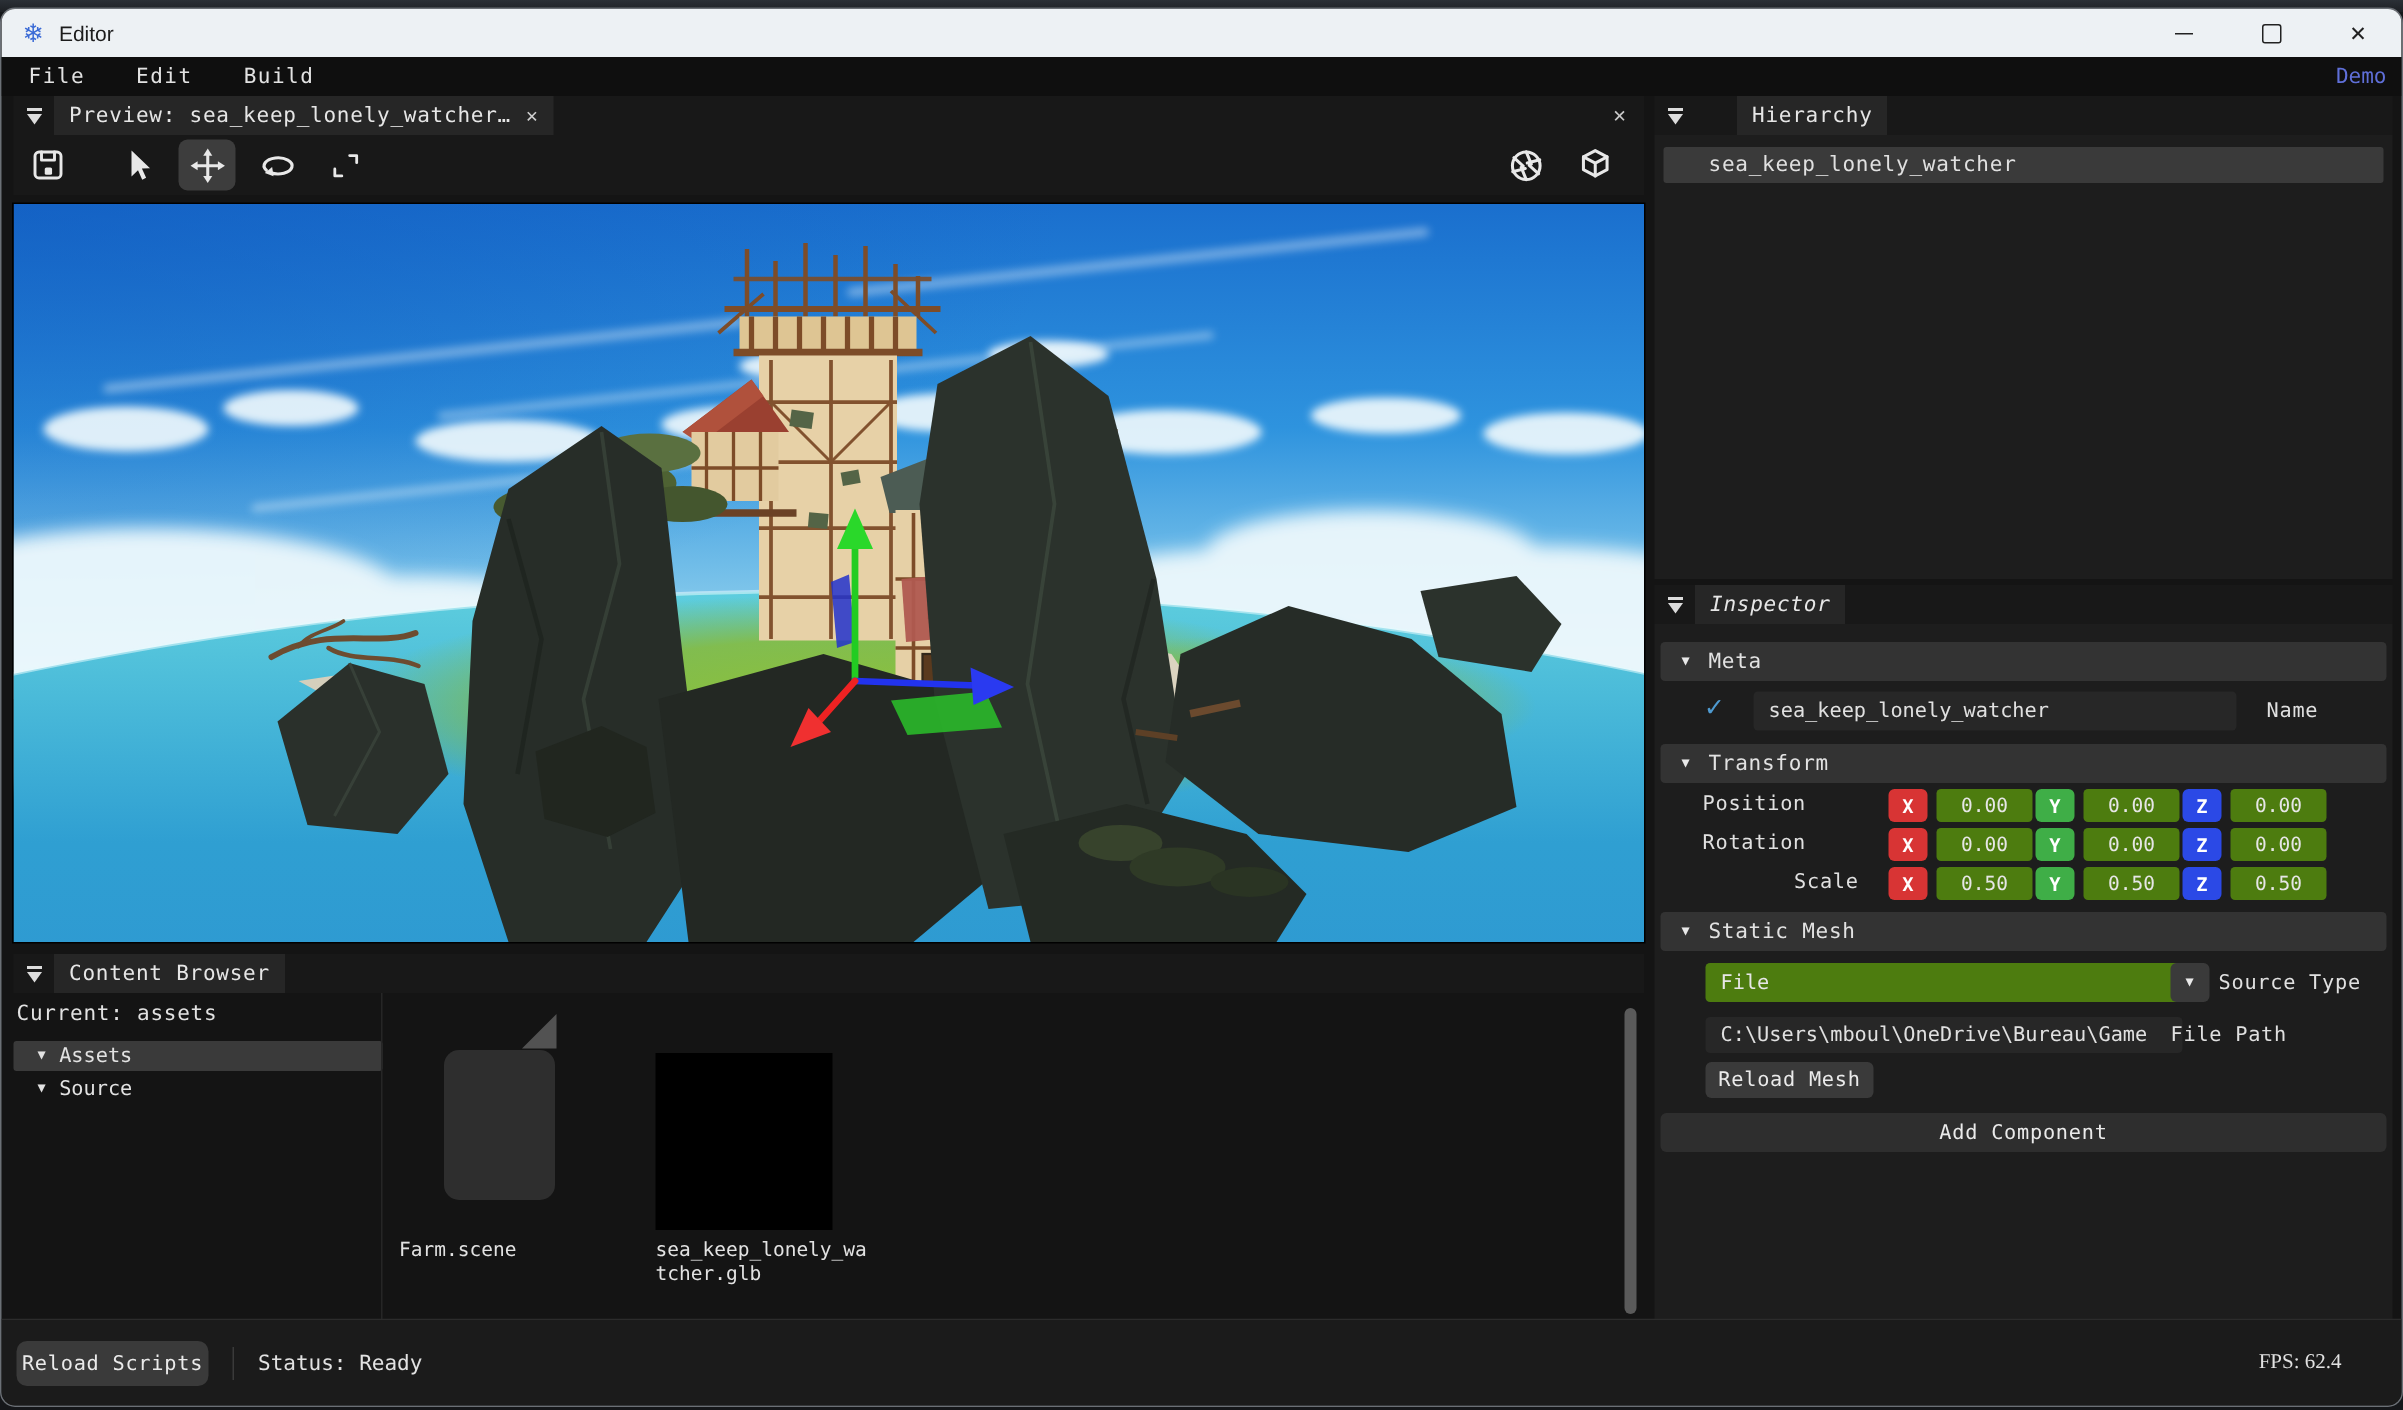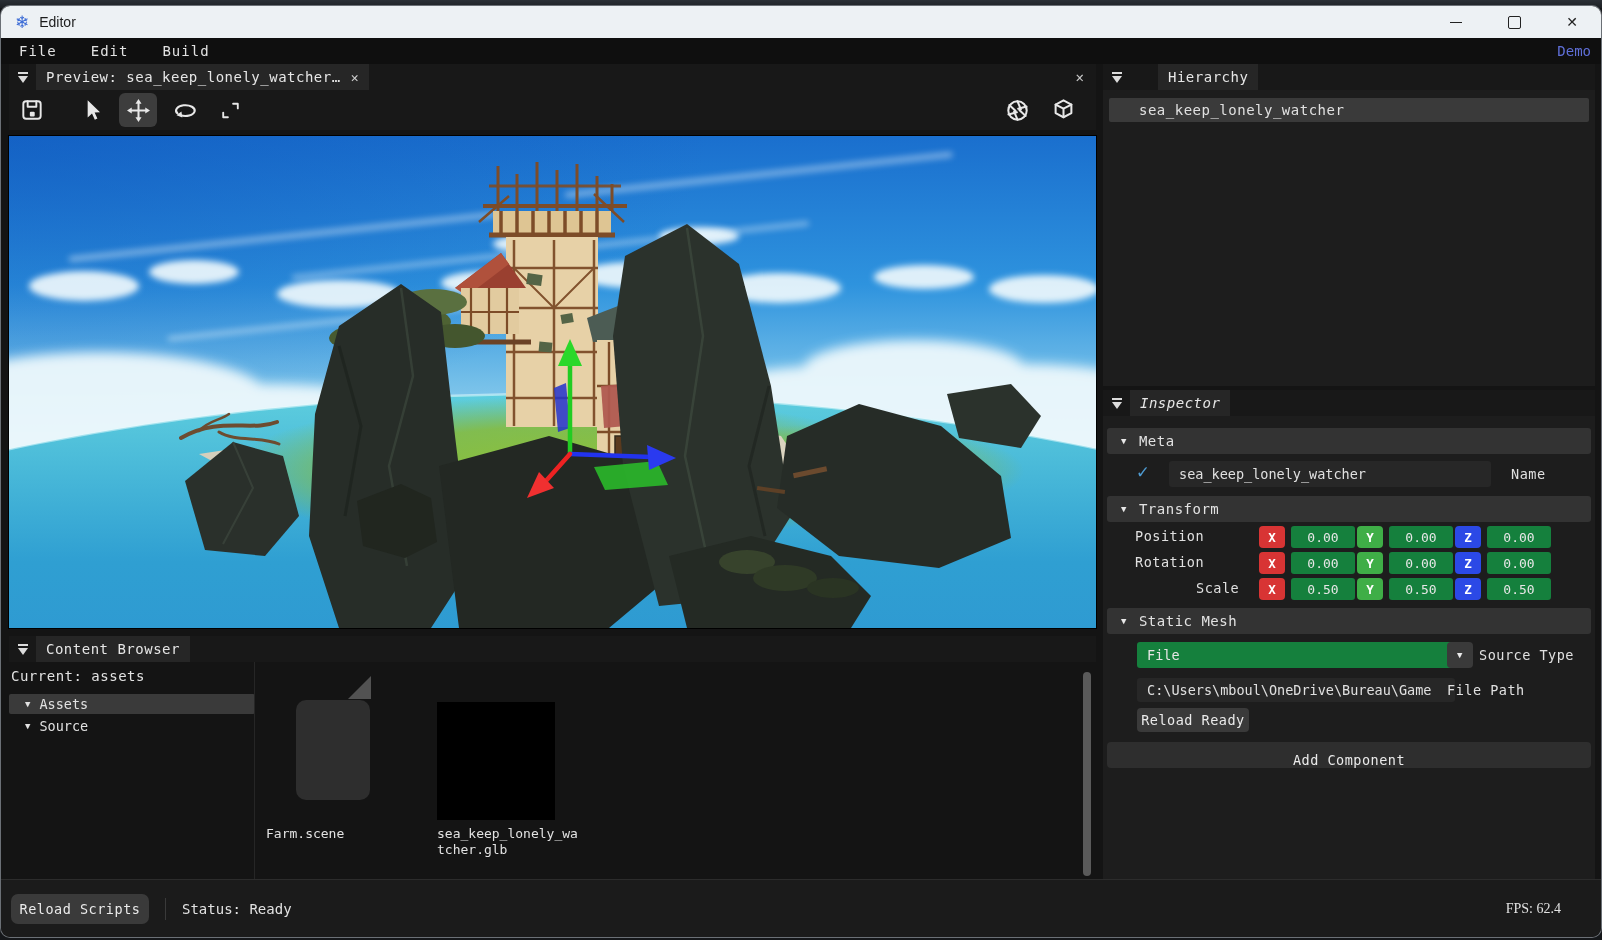--- a/index.html
+++ b/index.html
@@ -35,21 +35,21 @@
   .tab .x{margin-left:10px;color:#cfcfcf;font-size:13px;}
   .panel-close{margin-left:auto;margin-right:12px;color:#c8c8c8;font-size:14px;}
   .sel-row{background:#3a3a3a;border-radius:2px;}
   .hdrbar{position:absolute;background:#333333;border-radius:3px;display:flex;align-items:center;
           font-size:14px;letter-spacing:0.5px;height:26px;}
   .hdrbar .caret{font-size:9px;margin:0 12px 0 14px;color:#e8e8e8;}
   .btn{background:#3a3a3a;border-radius:4px;display:flex;align-items:center;justify-content:center;
        font-size:13.5px;color:#eaeaea;letter-spacing:0.5px;}
   .field{background:#272727;border-radius:3px;display:flex;align-items:center;
          font-size:13.5px;color:#e0e0e0;overflow:hidden;white-space:nowrap;}
-  .darkfield{background:#15803d;border-radius:3px;display:flex;align-items:center;justify-content:center;
+  .darkfield{background:#4d7c0f;border-radius:3px;display:flex;align-items:center;justify-content:center;
              font-size:13px;color:#e6e6e6;}
   .axis-badge{width:26px;height:22px;border-radius:4px;display:flex;align-items:center;justify-content:center;
               font-size:12.5px;font-weight:bold;color:#fff;}
   .ax{background:#d83434;} .ay{background:#3fae47;} .az{background:#2b49e6;}
   .label{font-size:13.5px;color:#e0e0e0;letter-spacing:0.5px;}
   
   .toolbar{position:absolute;left:8px;width:1087px;top:84px;height:40px;background:#181818;
            display:flex;align-items:center;}
   .tool{width:38px;height:34px;display:flex;align-items:center;justify-content:center;border-radius:6px;margin-right:8px;}
   .tool.active{background:#3d3d3d;}
@@ -496,29 +496,29 @@
         <span>▼</span>
       </div>
   <span class="label" style="position:absolute;left:1478px;top:641px;">Source Type</span>
 
   <div class="field" style="position:absolute;left:1136px;top:672px;width:308px;height:24px;padding-left:10px;">
     <span>C:\Users\mboul\OneDrive\Bureau\Game</span>
   </div>
   <span class="label" style="position:absolute;left:1446px;top:676px;">File Path</span>
 
   <div class="btn" style="position:absolute;left:1136px;top:702px;width:112px;height:24px;">
-        <span>Reload Ready</span>
-      </div>
-
-  <div class="btn" style="position:absolute;left:1106px;top:736px;width:484px;height:26px;background:#2e2e2e;align-items:flex-end;">
+        <span>Reload Mesh</span>
+      </div>
+
+  <div class="btn" style="position:absolute;left:1106px;top:736px;width:484px;height:26px;background:#2e2e2e;">
         <span>Add Component</span>
       </div>
 
   <div class="statusbar">
-    <div class="btn" style="width:138px;height:30px;margin-left:10px;border-radius:7px;">
+    <div class="btn" style="width:128px;height:30px;margin-left:10px;border-radius:7px;">
           <span>Reload Scripts</span>
         </div>
     <div class="status-sep"></div>
     <span>Status: Ready</span>
     <span class="fps">FPS: 62.4</span>
   </div>
 
  </div>
 </div>
 

